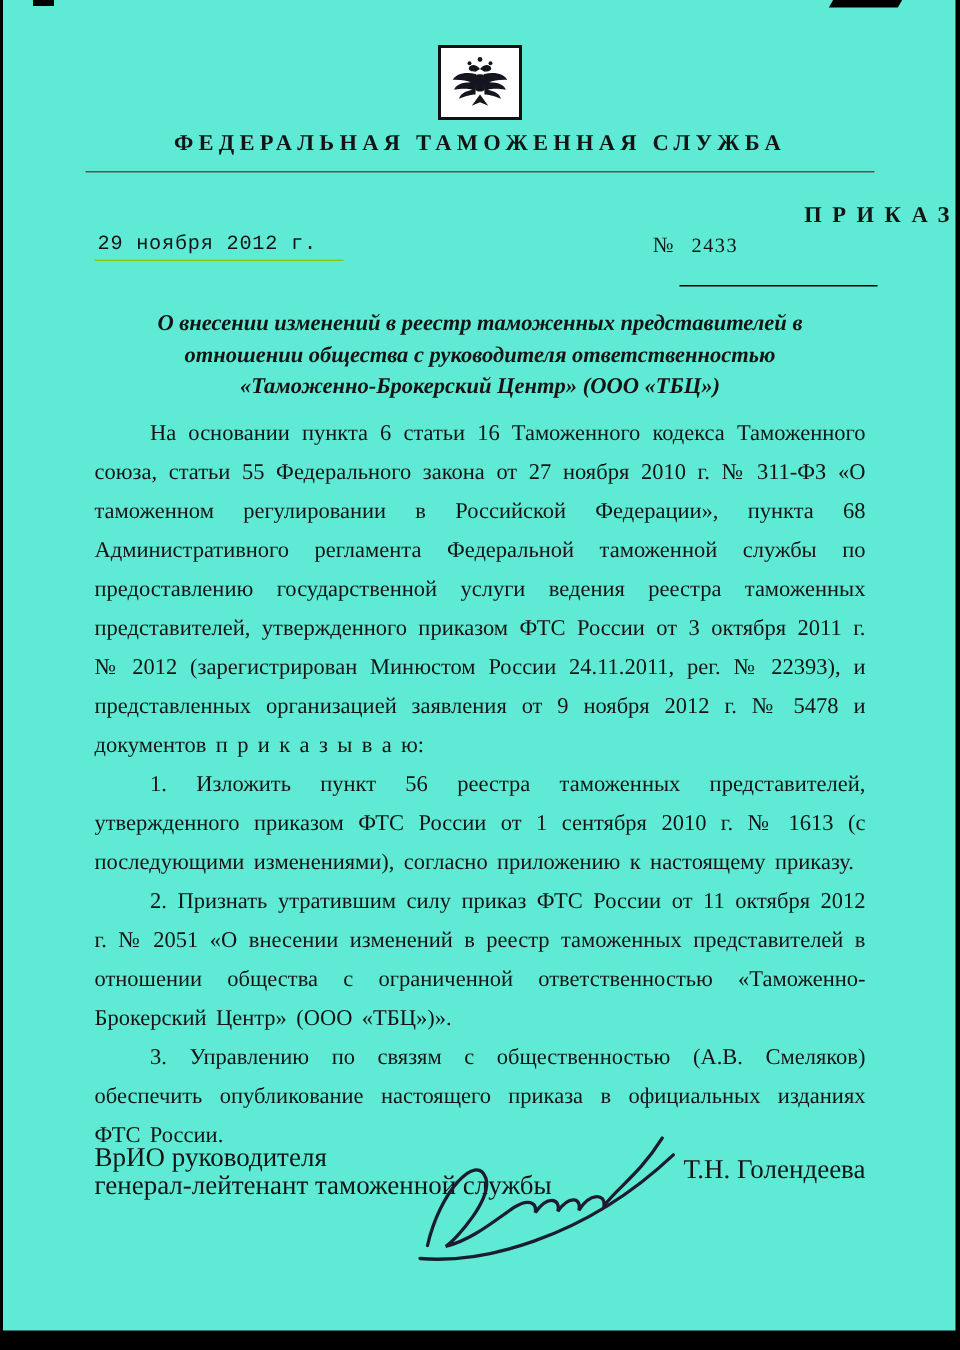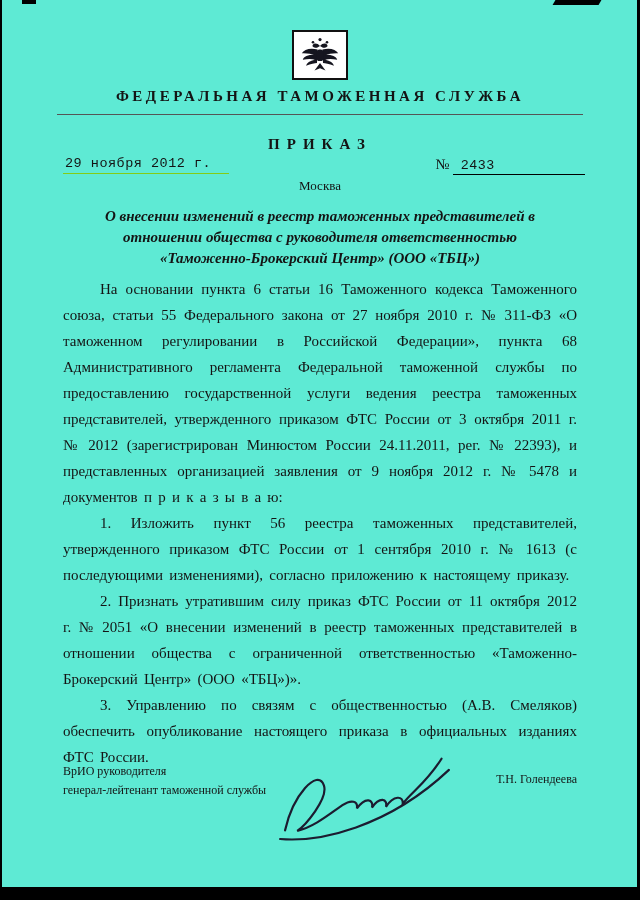--- a/index.html
+++ b/index.html
@@ -35,59 +35,59 @@
     position:absolute;top:88px;left:0;width:100%;
     text-align:center;font-weight:bold;font-size:15px;
     letter-spacing:3.5px;white-space:nowrap;
   }
   .header-rule{
     position:absolute;top:114px;left:57px;width:526px;
     border-top:1px solid #555;height:0;
   }
   .doc-type{
     position:absolute;top:136px;left:0;width:100%;
-    text-align:center;font-weight:bold;font-size:15px;
+    text-align:right;font-weight:bold;font-size:15px;
     letter-spacing:7px;
   }
   .date-row{
     position:absolute;top:156px;left:63px;right:55px;height:22px;
     font-size:14px;
   }
   .issue-date{
     position:absolute;left:0;top:0;
     font-family:"Liberation Mono", monospace;font-size:13.5px;
     border-bottom:1px solid #84cc16;
     padding:0 18px 2px 2px;
     letter-spacing:0.5px;
   }
   .number-group{position:absolute;right:0;top:0;}
   .number-sign{font-size:14.5px;padding-right:4px;}
   .order-number{
     display:inline-block;min-width:118px;
-    font-family:Liberation Sans, sans-serif;font-size:13.5px;
+    font-family:Liberation Serif, serif;font-size:13.5px;
     border-bottom:1px solid #000;
-    padding:0 6px 2px 8px;letter-spacing:1px;
+    padding:0 6px 18px 8px;letter-spacing:1px;
   }
   .city{
     position:absolute;top:178px;left:0;width:100%;
     text-align:center;font-size:13px;
   }
   .order-title{
     position:absolute;top:206px;left:63px;width:514px;
     text-align:center;font-weight:bold;font-size:15px;line-height:21px;font-style:italic;
   }
   .order-body{
     position:absolute;top:276px;left:63px;width:514px;
     font-size:15px;line-height:26px;
     text-align:justify;
   }
   .order-body p{margin:0;text-indent:37px;word-spacing:2.5px;}
   .signature-block{
     position:absolute;top:762px;left:63px;width:514px;
-    font-size:12px;line-height:19px;
+    font-size:18px;line-height:19px;
   }
   .signer-position{float:left;}
   .signer-name{float:right;margin-top:8px;}
   .autograph{
     position:absolute;left:268px;top:756px;
     transform:rotate(-7deg);
     z-index:3;pointer-events:none;
   }
 </style>
 </head>
@@ -121,21 +121,20 @@
   <div class="header-rule"></div>
   <div class="doc-type">ПРИКАЗ</div>
 
   <div class="date-row">
     <span class="issue-date">29 ноября 2012 г.</span>
     <span class="number-group">
       <span class="number-sign">№</span><span class="order-number">2433</span>
     </span>
   </div>
 
-  <div class="city">Москва</div>
 
   <div class="order-title">
     <div>О внесении изменений в реестр таможенных представителей в</div>
     <div>отношении общества с руководителя ответственностью</div>
     <div>«Таможенно-Брокерский Центр» (ООО «ТБЦ»)</div>
   </div>
 
   <div class="order-body">
     <p>На основании пункта 6 статьи 16 Таможенного кодекса Таможенного союза, статьи 55 Федерального закона от 27 ноября 2010 г. № 311-ФЗ «О таможенном регулировании в Российской Федерации», пункта 68 Административного регламента Федеральной таможенной службы по предоставлению государственной услуги ведения реестра таможенных представителей, утвержденного приказом ФТС России от 3 октября 2011 г. № 2012 (зарегистрирован Минюстом России 24.11.2011, рег. № 22393), и представленных организацией заявления от 9 ноября 2012 г. № 5478 и документов п р и к а з ы в а ю:</p>
     <p>1. Изложить пункт 56 реестра таможенных представителей, утвержденного приказом ФТС России от 1 сентября 2010 г. № 1613 (с последующими изменениями), согласно приложению к настоящему приказу.</p>

